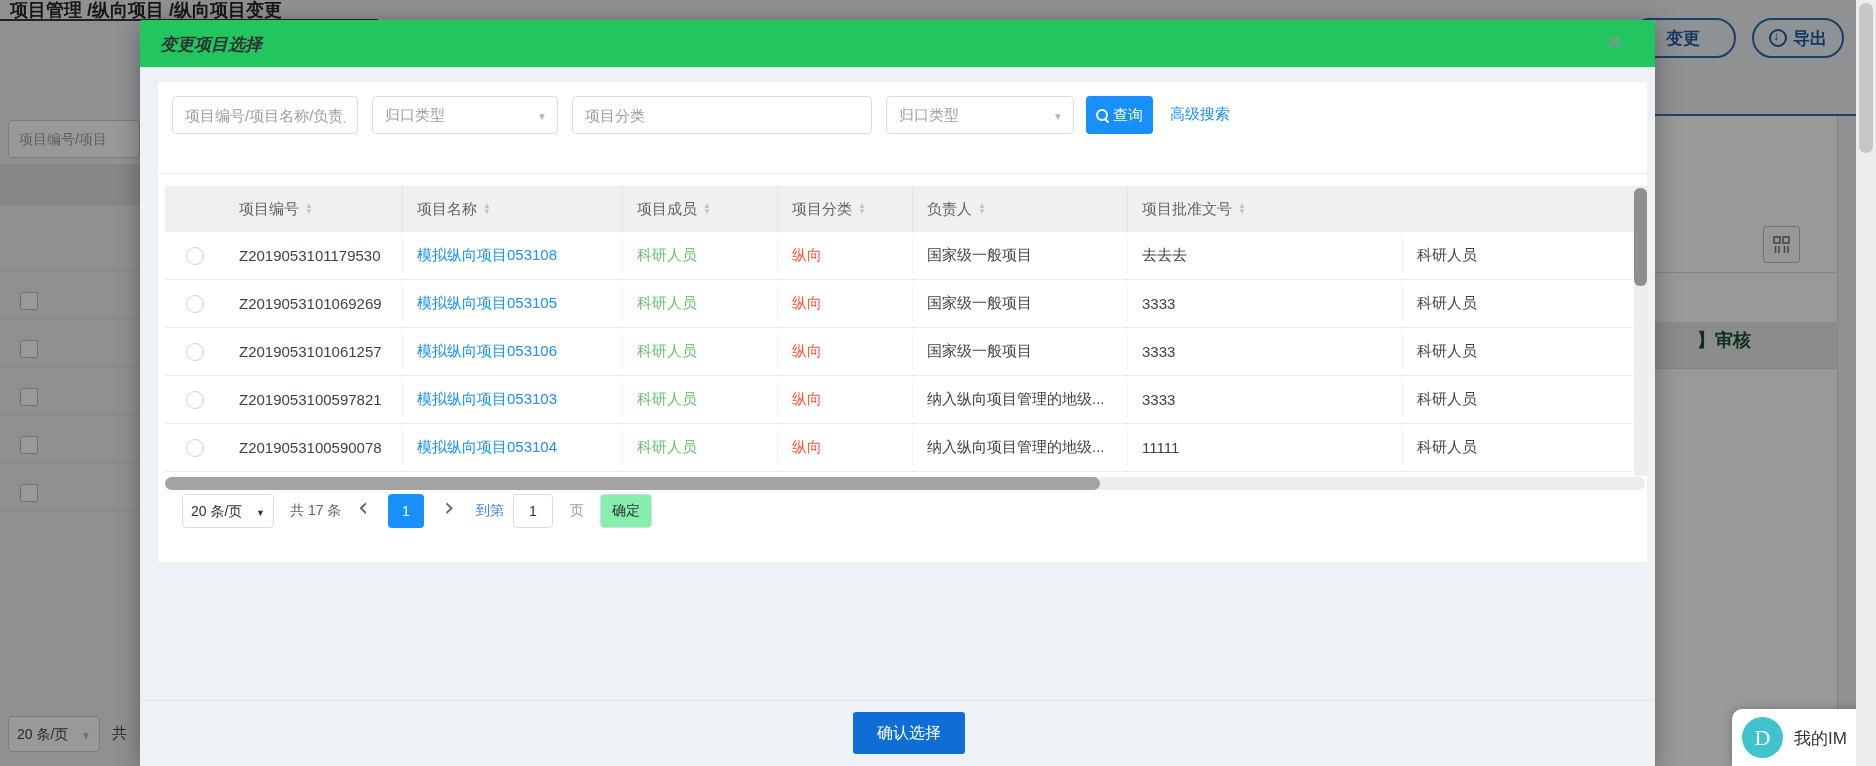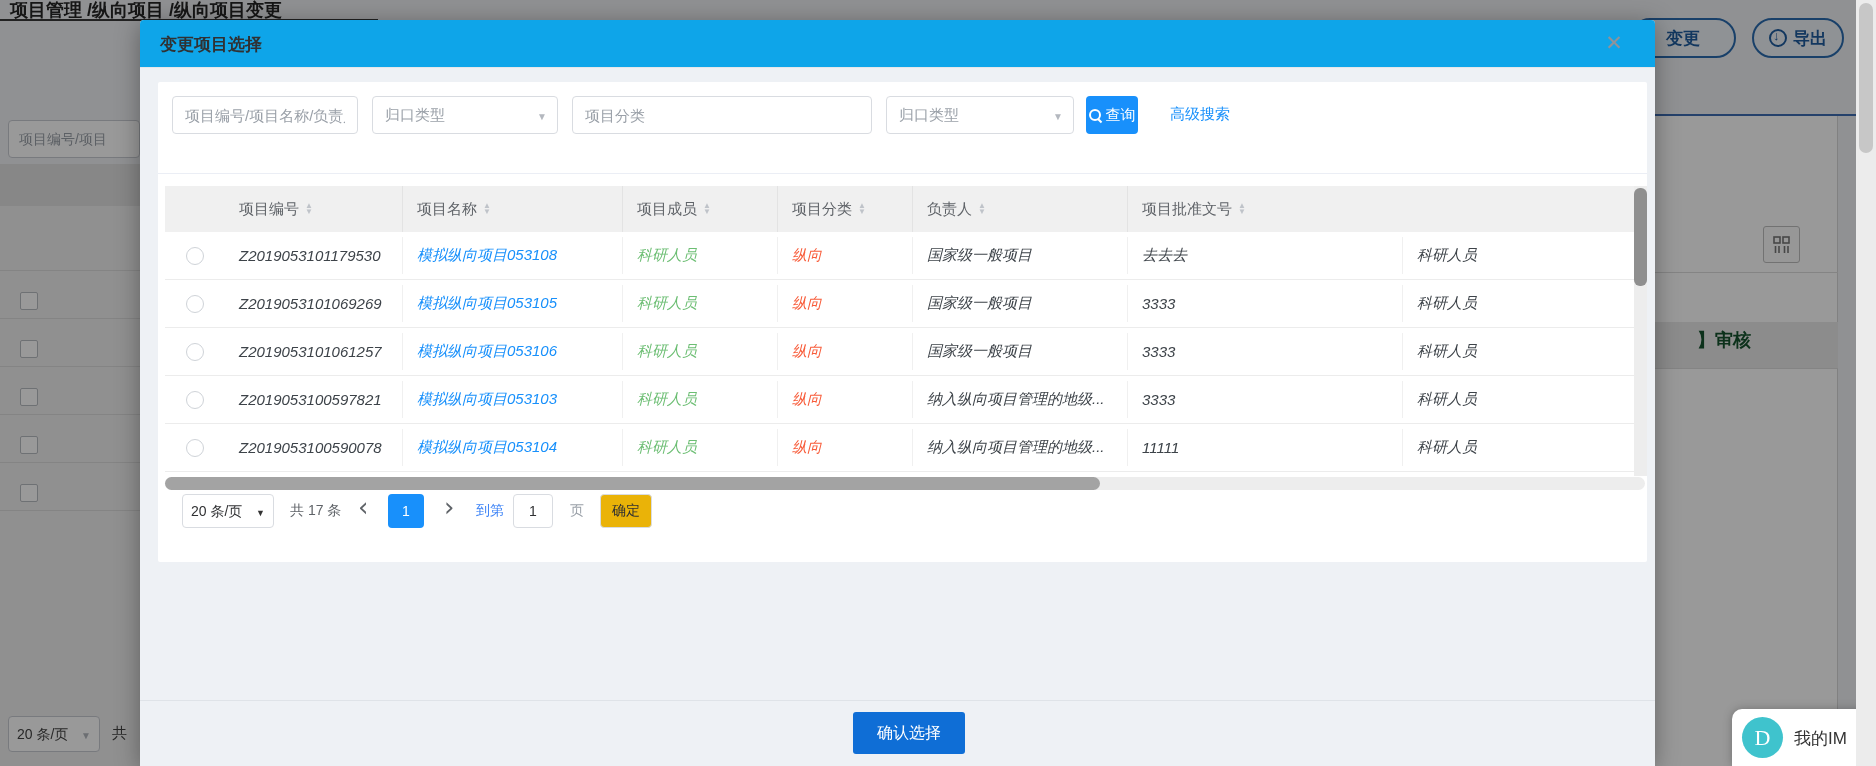--- a/index.html
+++ b/index.html
@@ -36,52 +36,52 @@
   .col-icon-btn { position:absolute; left:108px; top:110px; width:37px; height:37px; border:1px solid #bfbfbf; border-radius:3px; background:#fcfcfc; display:flex; align-items:center; justify-content:center; }
   .hline { position:absolute; left:0; width:183px; height:1px; background:#dddddd; }
   .band { position:absolute; left:0; top:206px; width:183px; height:46px; background:#e9e9e9; }
   .audit-text { position:absolute; left:42px; top:212px; font-size:18px; font-weight:bold; color:#14532d; white-space:nowrap; }
 
   
   .overlay { position:absolute; inset:0; background:rgba(0,0,0,0.40); z-index:10; }
 
   
   .modal { position:absolute; left:140px; top:20px; width:1515px; height:746px; background:#eef1f5; z-index:20; border-radius:4px 4px 0 0; box-shadow:0 4px 24px rgba(0,0,0,0.35); }
-  .modal-header { position:absolute; left:0; top:0; width:100%; height:48px; background:#0ea5e9; border-bottom:1px solid #e4e7ea; border-radius:4px 4px 0 0; }
+  .modal-header { position:absolute; left:0; top:0; width:100%; height:48px; background:#22c55e; border-bottom:1px solid #e4e7ea; border-radius:4px 4px 0 0;font-style:italic; }
   .modal-title { position:absolute; left:20px; top:13px; font-size:17px; font-weight:bold; color:#303133; }
   .modal-close { position:absolute; right:28px; top:10px; width:26px; height:26px; color:#8f9399; font-size:21px; line-height:26px; text-align:center; cursor:pointer; }
   .modal-close::before { content:"✕"; }
 
   .panel { position:absolute; left:18px; top:62px; width:1489px; height:480px; background:#ffffff; border-radius:2px; }
 
   .f-input, .f-select { position:absolute; top:14px; height:38px; border:1px solid #d9dce1; border-radius:4px; background:#fff; font-size:15px; color:#444; }
   input.f-input { padding:0 12px; outline:none; }
   input.f-input::placeholder { color:#9aa0a8; }
   .f-select { line-height:36px; padding:0 12px; color:#9aa0a8; }
   .f-select .caret { position:absolute; right:10px; top:0; }
   .caret::before { content:"▼"; font-size:10px; color:#b4b8bf; }
   .kw { left:14px; width:186px; }
   .unit { left:214px; width:186px; }
   .cat { left:414px; width:300px; }
   .gtype { left:728px; width:188px; }
-  .search-btn { position:absolute; left:928px; top:14px; width:52px; height:38px; background:#1890fb; border:none; border-radius:4px; color:#fff; font-size:15px; display:flex; align-items:center; justify-content:center; gap:4px; cursor:pointer; }
+  .search-btn { position:absolute; left:928px; top:14px; width:67px; height:38px; background:#1890fb; border:none; border-radius:4px; color:#fff; font-size:15px; display:flex; align-items:center; justify-content:center; gap:4px; cursor:pointer; }
   .mag-icon { width:13px; height:13px; position:relative; display:inline-block; }
   .mag-icon::before { content:""; position:absolute; left:0; top:0; width:8px; height:8px; border:2px solid #fff; border-radius:50%; }
   .mag-icon::after { content:""; position:absolute; left:9px; top:9px; width:5px; height:2px; background:#fff; transform:rotate(45deg); transform-origin:left center; }
   .adv-link { position:absolute; left:1012px; top:23px; font-size:15px; color:#1890fb; cursor:pointer; }
   .filter-divider { position:absolute; left:0; top:91px; width:100%; height:1px; background:#ebeef5; }
 
   
   .grid-table { position:absolute; left:7px; top:104px; width:1480px; }
   .trow { display:grid; grid-template-columns:60px 178px 220px 155px 135px 215px 275px 1fr; align-items:center; }
   .thead-row { height:46px; background:#f0f0f0; color:#5f6368; font-size:15px; }
   .thead-row .cell { border-right:1px solid #e3e3e3; height:46px; display:flex; align-items:center; gap:6px; }
   .thead-row .cell:last-child, .thead-row .cell:first-child { border-right:none; }
   .body-row { height:48px; background:#fff; border-bottom:1px solid #ececec; font-size:15px; color:#3d4349; }
-  .body-row .cell { border-right:1px solid #f0f0f0; height:37px; display:flex; align-items:center; overflow:hidden; white-space:nowrap;font-style:italic; }
+  .body-row .cell { border-right:1px solid #f0f0f0; height:37px; display:flex; align-items:center; overflow:hidden; white-space:nowrap; }
   .body-row .cell:last-child, .body-row .cell:first-child { border-right:none; }
   .cell { padding:16px 14px; }
   .cell.center { justify-content:center; padding:0; }
   .sort { display:inline-flex; flex-direction:column; line-height:6px; font-size:8px; color:#bfc3c9; }
   .sort .up::before { content:"▲"; }
   .sort .dn::before { content:"▼"; }
   .radio { width:18px; height:18px; border:1px solid #cfd3d8; border-radius:50%; background:#fff; }
   .link { color:#1890fb; cursor:pointer; }
   .member { color:#6cbe73; }
   .ptype { color:#f85c3a; }
@@ -97,21 +97,21 @@
   .pg-size .caret { float:right; }
   .pg-size .caret::before { color:#333; font-size:9px; }
   .pg-total { position:absolute; left:132px; top:8px; }
   .pg-prev, .pg-next { position:absolute; top:-2px; font-size:26px; color:#5f6368; cursor:pointer; font-family:"DejaVu Sans",sans-serif; }
   .pg-prev { left:200px; } .pg-prev::before { content:"‹"; }
   .pg-next { left:286px; } .pg-next::before { content:"›"; }
   .pg-current { position:absolute; left:230px; top:0; width:36px; height:34px; background:#1890fb; color:#fff; border-radius:4px; text-align:center; line-height:34px; cursor:pointer; }
   .pg-goto-pre { position:absolute; left:318px; top:8px; color:#3b82f6; }
   .pg-input { position:absolute; left:355px; top:0; width:40px; height:34px; border:1px solid #d9dce1; border-radius:4px; text-align:center; font-size:14px; color:#303133; outline:none; }
   .pg-goto-suf { position:absolute; left:412px; top:8px; color:#9aa0a8; }
-  .pg-confirm { position:absolute; left:442px; top:0; width:52px; height:34px; background:#eab308; border:1px solid #d9dce1; border-radius:4px; font-size:14px; color:#303133; cursor:pointer; }
+  .pg-confirm { position:absolute; left:442px; top:0; width:52px; height:34px; background:#86efac; border:1px solid #d9dce1; border-radius:4px; font-size:14px; color:#303133; cursor:pointer; }
 
   .modal-footer-rule { position:absolute; left:0; top:680px; width:100%; height:1px; background:#dfe3e8; }
   .confirm-btn { position:absolute; left:713px; top:692px; width:112px; height:42px; background:#0f6ed6; border:none; border-radius:3px; color:#fff; font-size:16px; cursor:pointer; }
 
   
   .im-widget { position:absolute; left:1732px; top:709px; width:144px; height:57px; background:#ffffff; border-radius:10px 0 0 0; box-shadow:0 0 10px rgba(0,0,0,0.25); z-index:40; }
   .im-avatar { position:absolute; left:10px; top:8px; width:41px; height:41px; border-radius:50%; background:#3fc3cd; color:#fff; font-size:22px; font-family:"Liberation Serif","DejaVu Serif",serif; display:flex; align-items:center; justify-content:center; }
   .im-label { position:absolute; left:62px; top:18px; font-size:17px; color:#333; }
 
   

